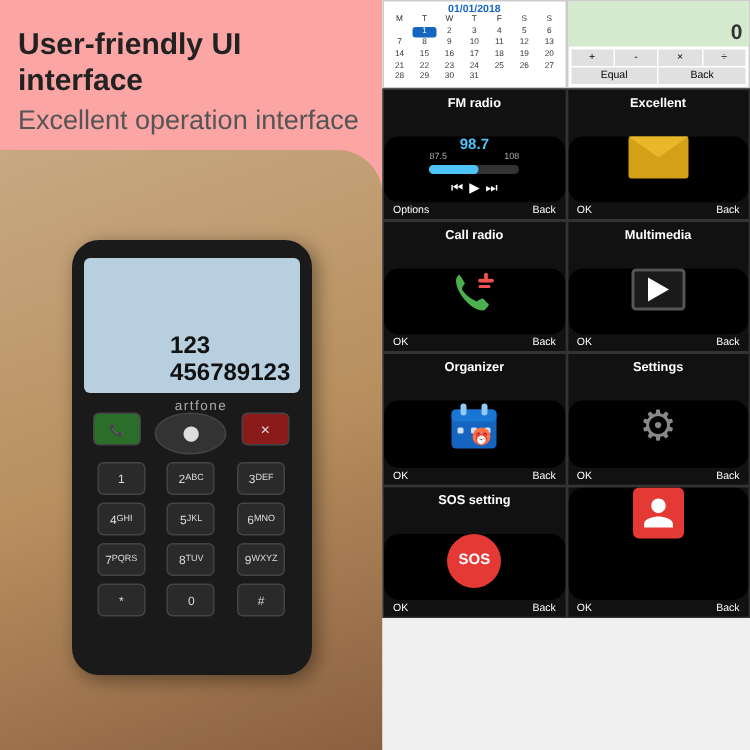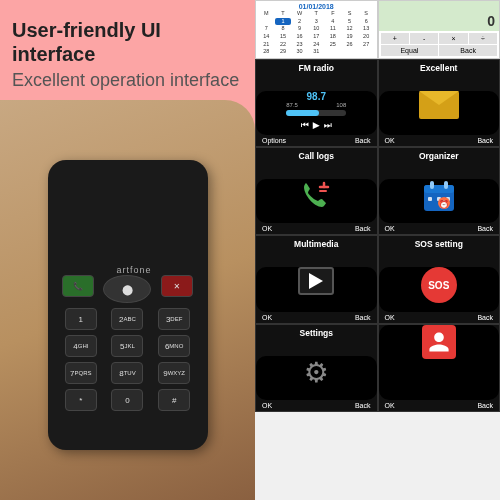--- a/index.html
+++ b/index.html
@@ -398,20 +398,23 @@
 <div class="left-panel">
   <div class="header-text">
     <div class="header-title">User-friendly UI interface</div>
     <div class="header-subtitle">Excellent operation interface</div>
   </div>
 
   <div class="hand-bg"></div>
 
   <div class="phone-img-area">
     <div class="phone-mockup">
+      <div class="phone-screen">
+        <div class="number">123<br>456789123</div>
+      </div>
       <div class="phone-brand">artfone</div>
       <div class="phone-keys">
         <div class="key-row">
           <div class="key green">📞</div>
           <div class="key nav">⬤</div>
           <div class="key red">✕</div>
         </div>
         <div class="key-row">
           <div class="key">1</div>
           <div class="key">2<br><span style="font-size:6px">ABC</span></div>
@@ -537,29 +540,42 @@
     <div class="cell-content">
       <div class="icon-envelope"></div>
     </div>
     <div class="cell-footer">
       <span>OK</span>
       <span>Back</span>
     </div>
   </div>
 
   <div class="screen-cell">
-    <div class="cell-title">Call logs</div>
+    <div class="cell-title">Call radio</div>
     <div class="cell-content">
       <div class="icon-phone-call">
         <svg viewBox="0 0 32 32" fill="none">
           <path d="M6 4 C6 4 8 6 10 10 C10 10 8 12 8 14 C8 14 12 20 18 22 C18 22 20 20 22 20 C24 22 26 24 26 24 C26 24 24 28 22 28 C14 28 4 16 4 8 C4 6 6 4 6 4Z" fill="#4caf50"></path>
           <path d="M20 8 L28 8" stroke="#ef5350" stroke-width="2.5" stroke-linecap="round"></path>
           <path d="M24 4 L24 8" stroke="#ef5350" stroke-width="2.5" stroke-linecap="round"></path>
           <path d="M26 12 L20 12" stroke="#ef5350" stroke-width="2" stroke-linecap="round"></path>
         </svg>
+      </div>
+    </div>
+    <div class="cell-footer">
+      <span>OK</span>
+      <span>Back</span>
+    </div>
+  </div>
+
+  <div class="screen-cell">
+    <div class="cell-title">Multimedia</div>
+    <div class="cell-content">
+      <div class="icon-tv">
+        <div class="play"></div>
       </div>
     </div>
     <div class="cell-footer">
       <span>OK</span>
       <span>Back</span>
     </div>
   </div>
 
   <div class="screen-cell">
     <div class="cell-title">Organizer</div>
@@ -578,47 +594,34 @@
         </svg>
       </div>
     </div>
     <div class="cell-footer">
       <span>OK</span>
       <span>Back</span>
     </div>
   </div>
 
   <div class="screen-cell">
-    <div class="cell-title">Multimedia</div>
-    <div class="cell-content">
-      <div class="icon-tv">
-        <div class="play"></div>
-      </div>
+    <div class="cell-title">Settings</div>
+    <div class="cell-content">
+      <div class="icon-gear">⚙</div>
     </div>
     <div class="cell-footer">
       <span>OK</span>
       <span>Back</span>
     </div>
   </div>
 
   <div class="screen-cell">
     <div class="cell-title">SOS setting</div>
     <div class="cell-content">
       <div class="icon-sos">SOS</div>
-    </div>
-    <div class="cell-footer">
-      <span>OK</span>
-      <span>Back</span>
-    </div>
-  </div>
-
-  <div class="screen-cell">
-    <div class="cell-title">Settings</div>
-    <div class="cell-content">
-      <div class="icon-gear">⚙</div>
     </div>
     <div class="cell-footer">
       <span>OK</span>
       <span>Back</span>
     </div>
   </div>
 
   <div class="screen-cell">
     <div class="cell-content">
       <div class="icon-contact">

